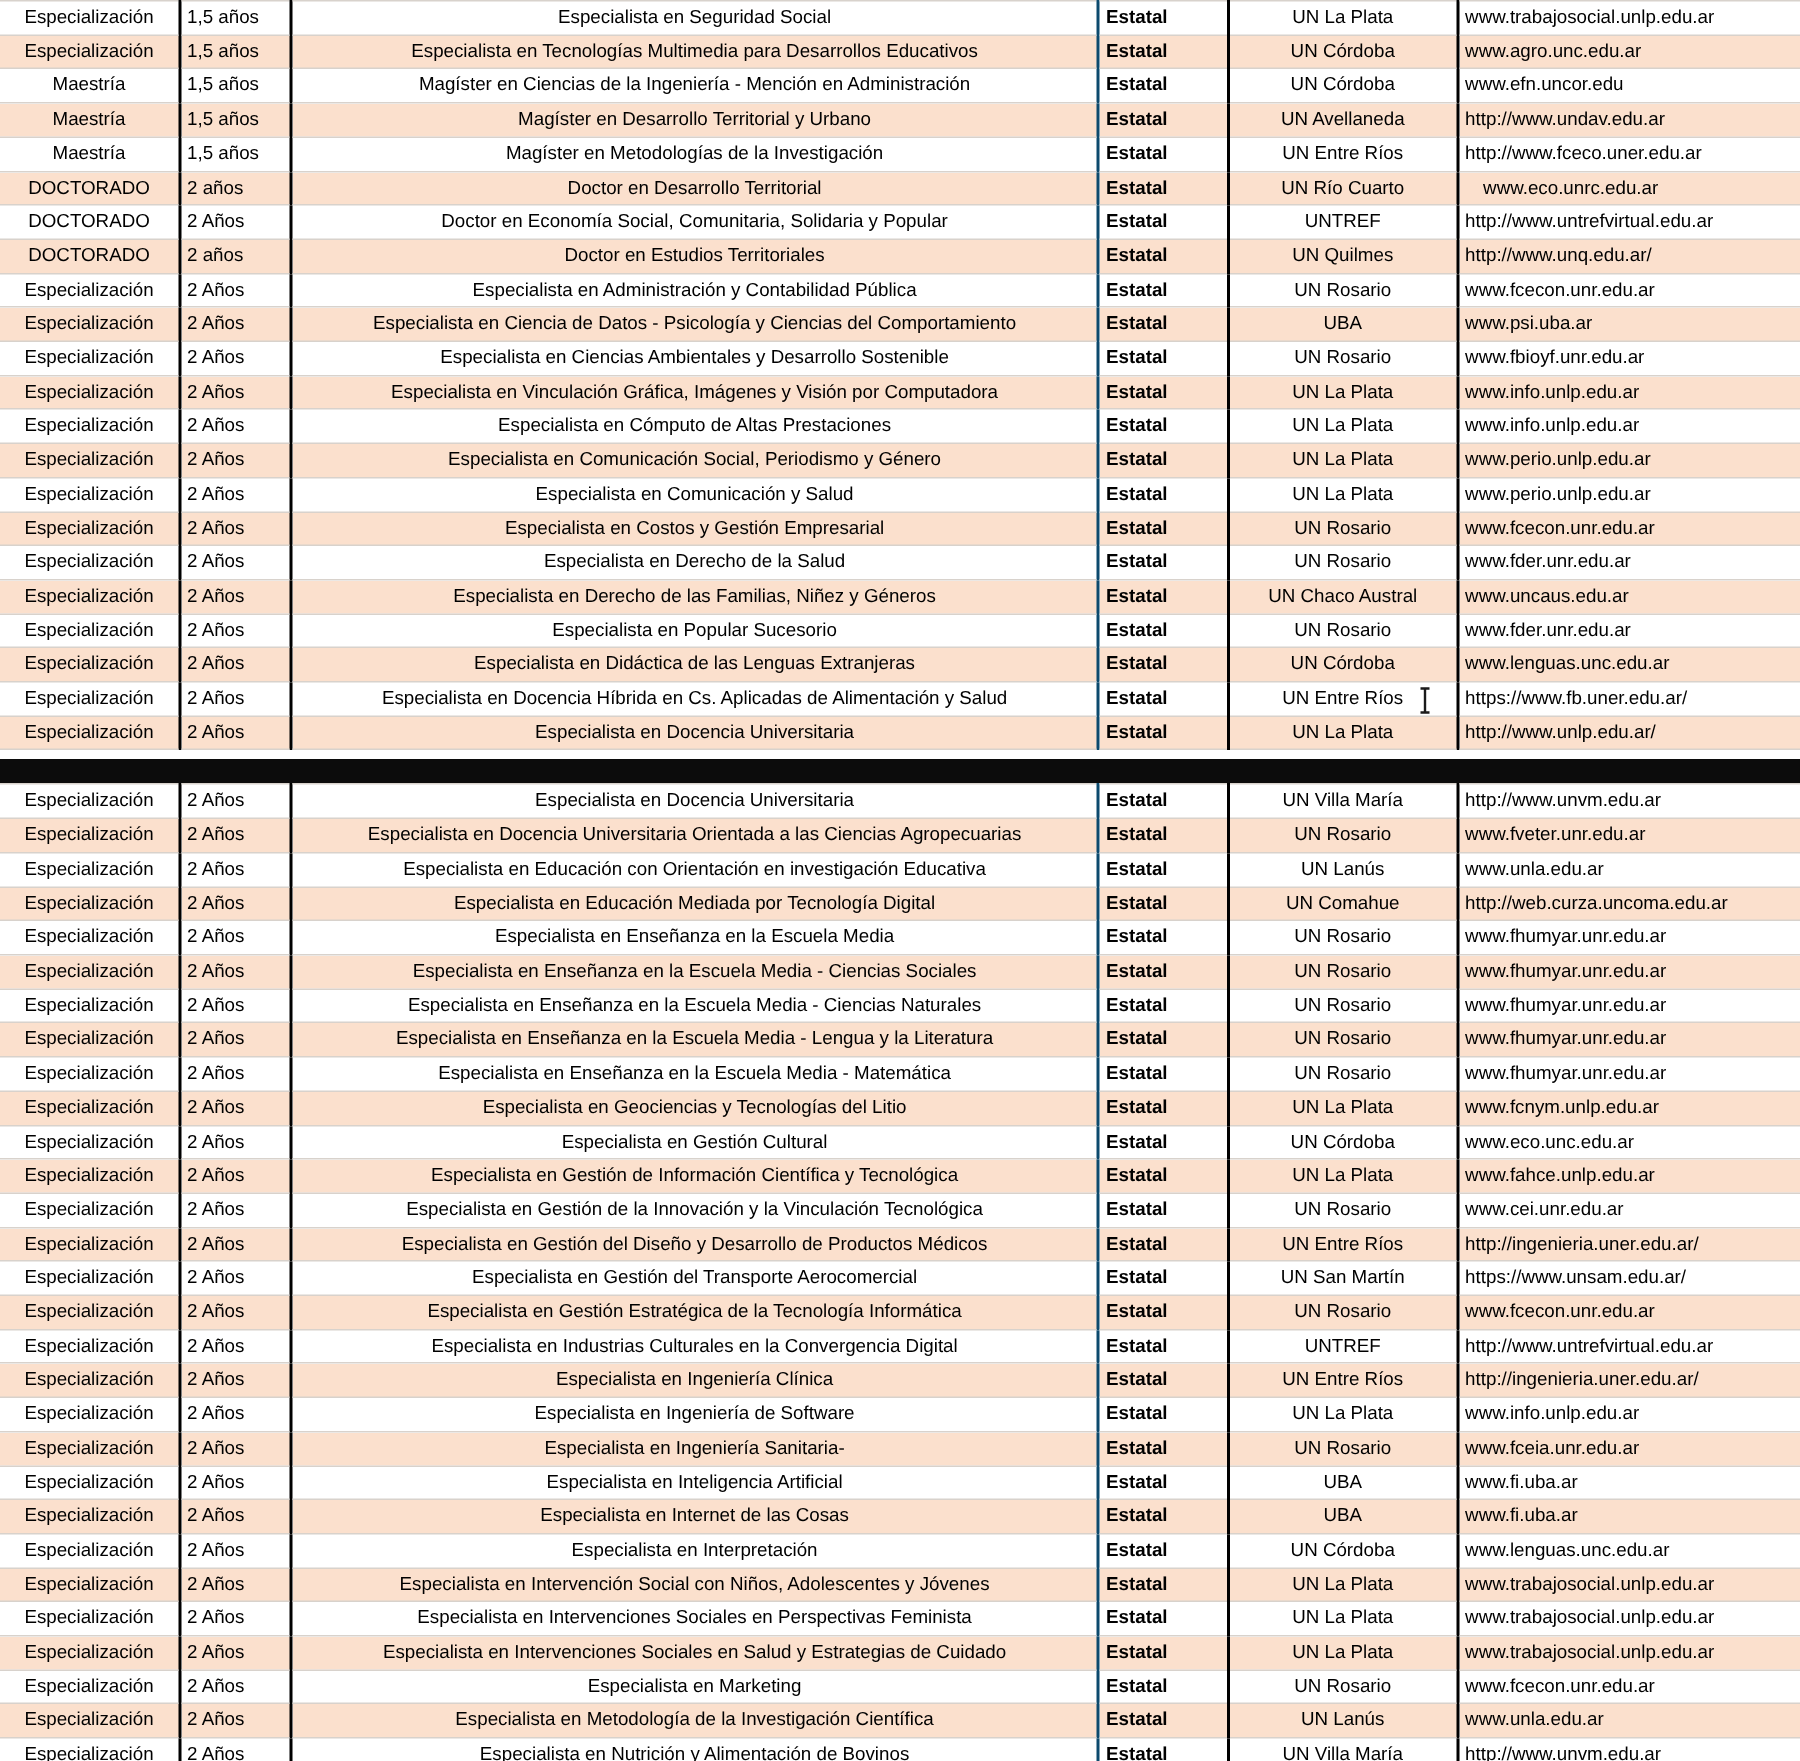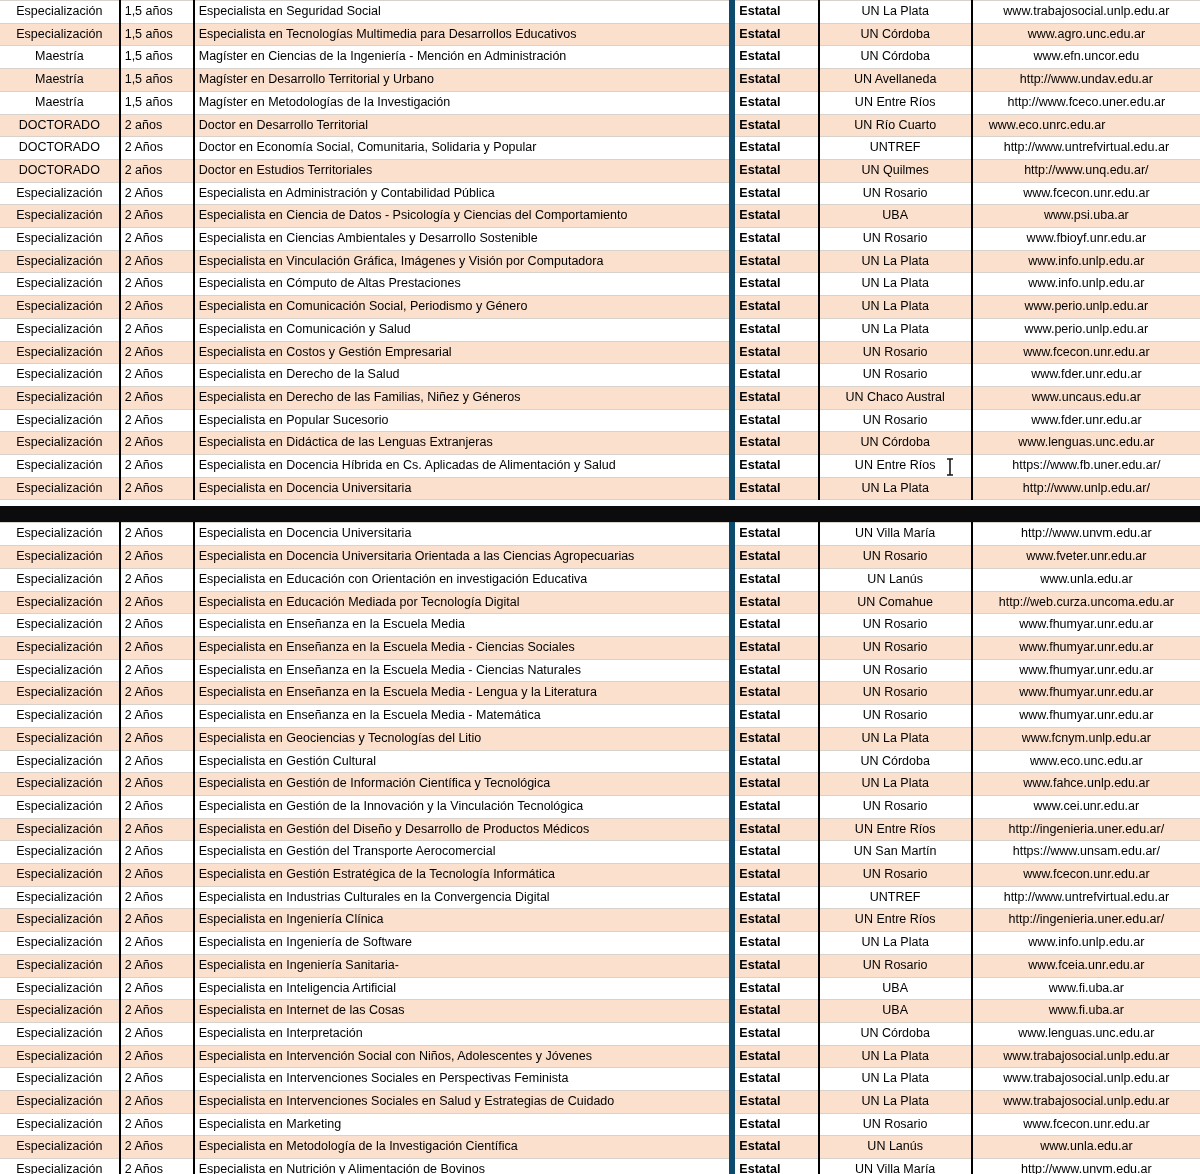--- a/index.html
+++ b/index.html
@@ -24,24 +24,24 @@
     overflow:hidden;
     padding:0 4px;
     border-top:1px solid #d8d2cc;
     border-bottom:1px solid #d8d2cc;
     line-height:21.7px;
   }
 
   
   .c-nivel    { width:118px;  text-align:center; font-weight:normal; border-right:2px solid #000; }
   .c-dur      { width:73px;   text-align:left;  border-right:2px solid #000; padding-left:5px; }
-  .c-carrera  { width:531px;  text-align:left;  border-right:6px solid #0c4a6e; padding-left:5px; }
+  .c-carrera  { width:531px;  text-align:center;  border-right:2px solid #0c4a6e; padding-left:5px; }
   .c-gestion  { width:85px;   font-weight:bold; border-right:2px solid #000; }
   .c-univ     { width:151px;  text-align:center; border-right:2px solid #000; }
-  .c-web      { width:225px;  text-align:center; }
+  .c-web      { width:225px;  }
 
   tr.alt td { background:#fbe0cd; }
   tr.base td { background:#ffffff; }
 
   
   .c-web.flush { text-align:left; padding-left:16px; }
 
   .black-band {
     height:16px;
     background:#0c0c0c;

